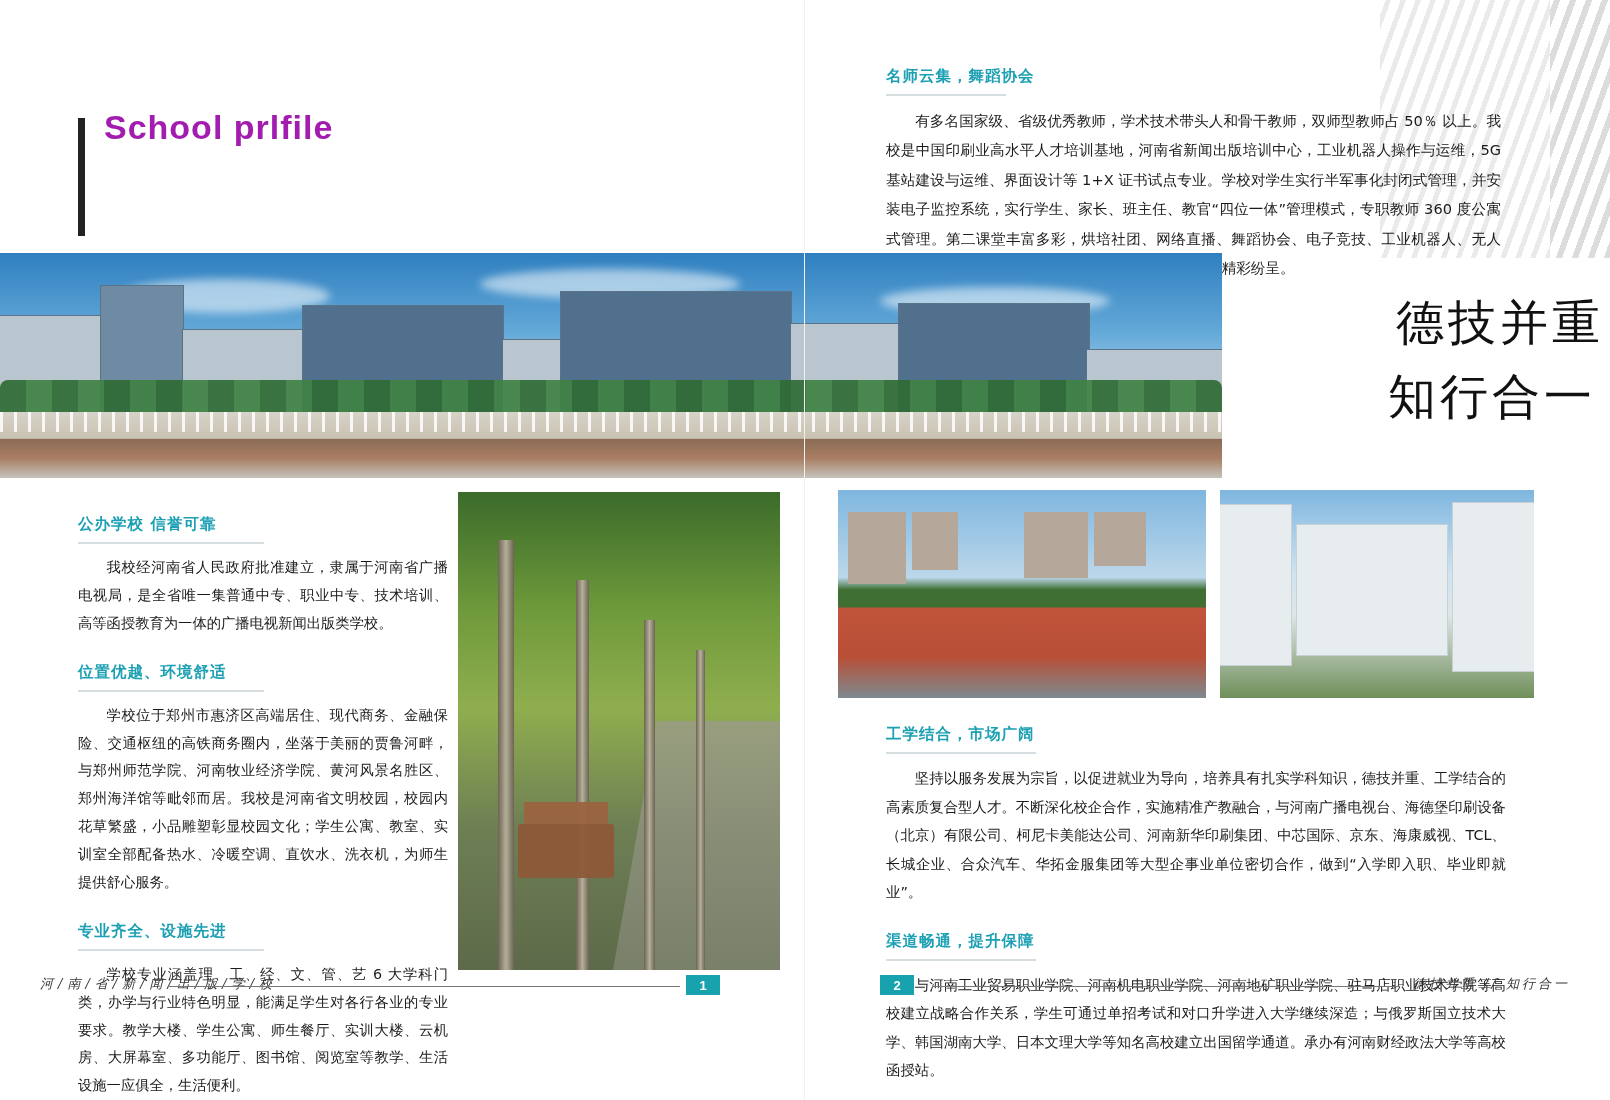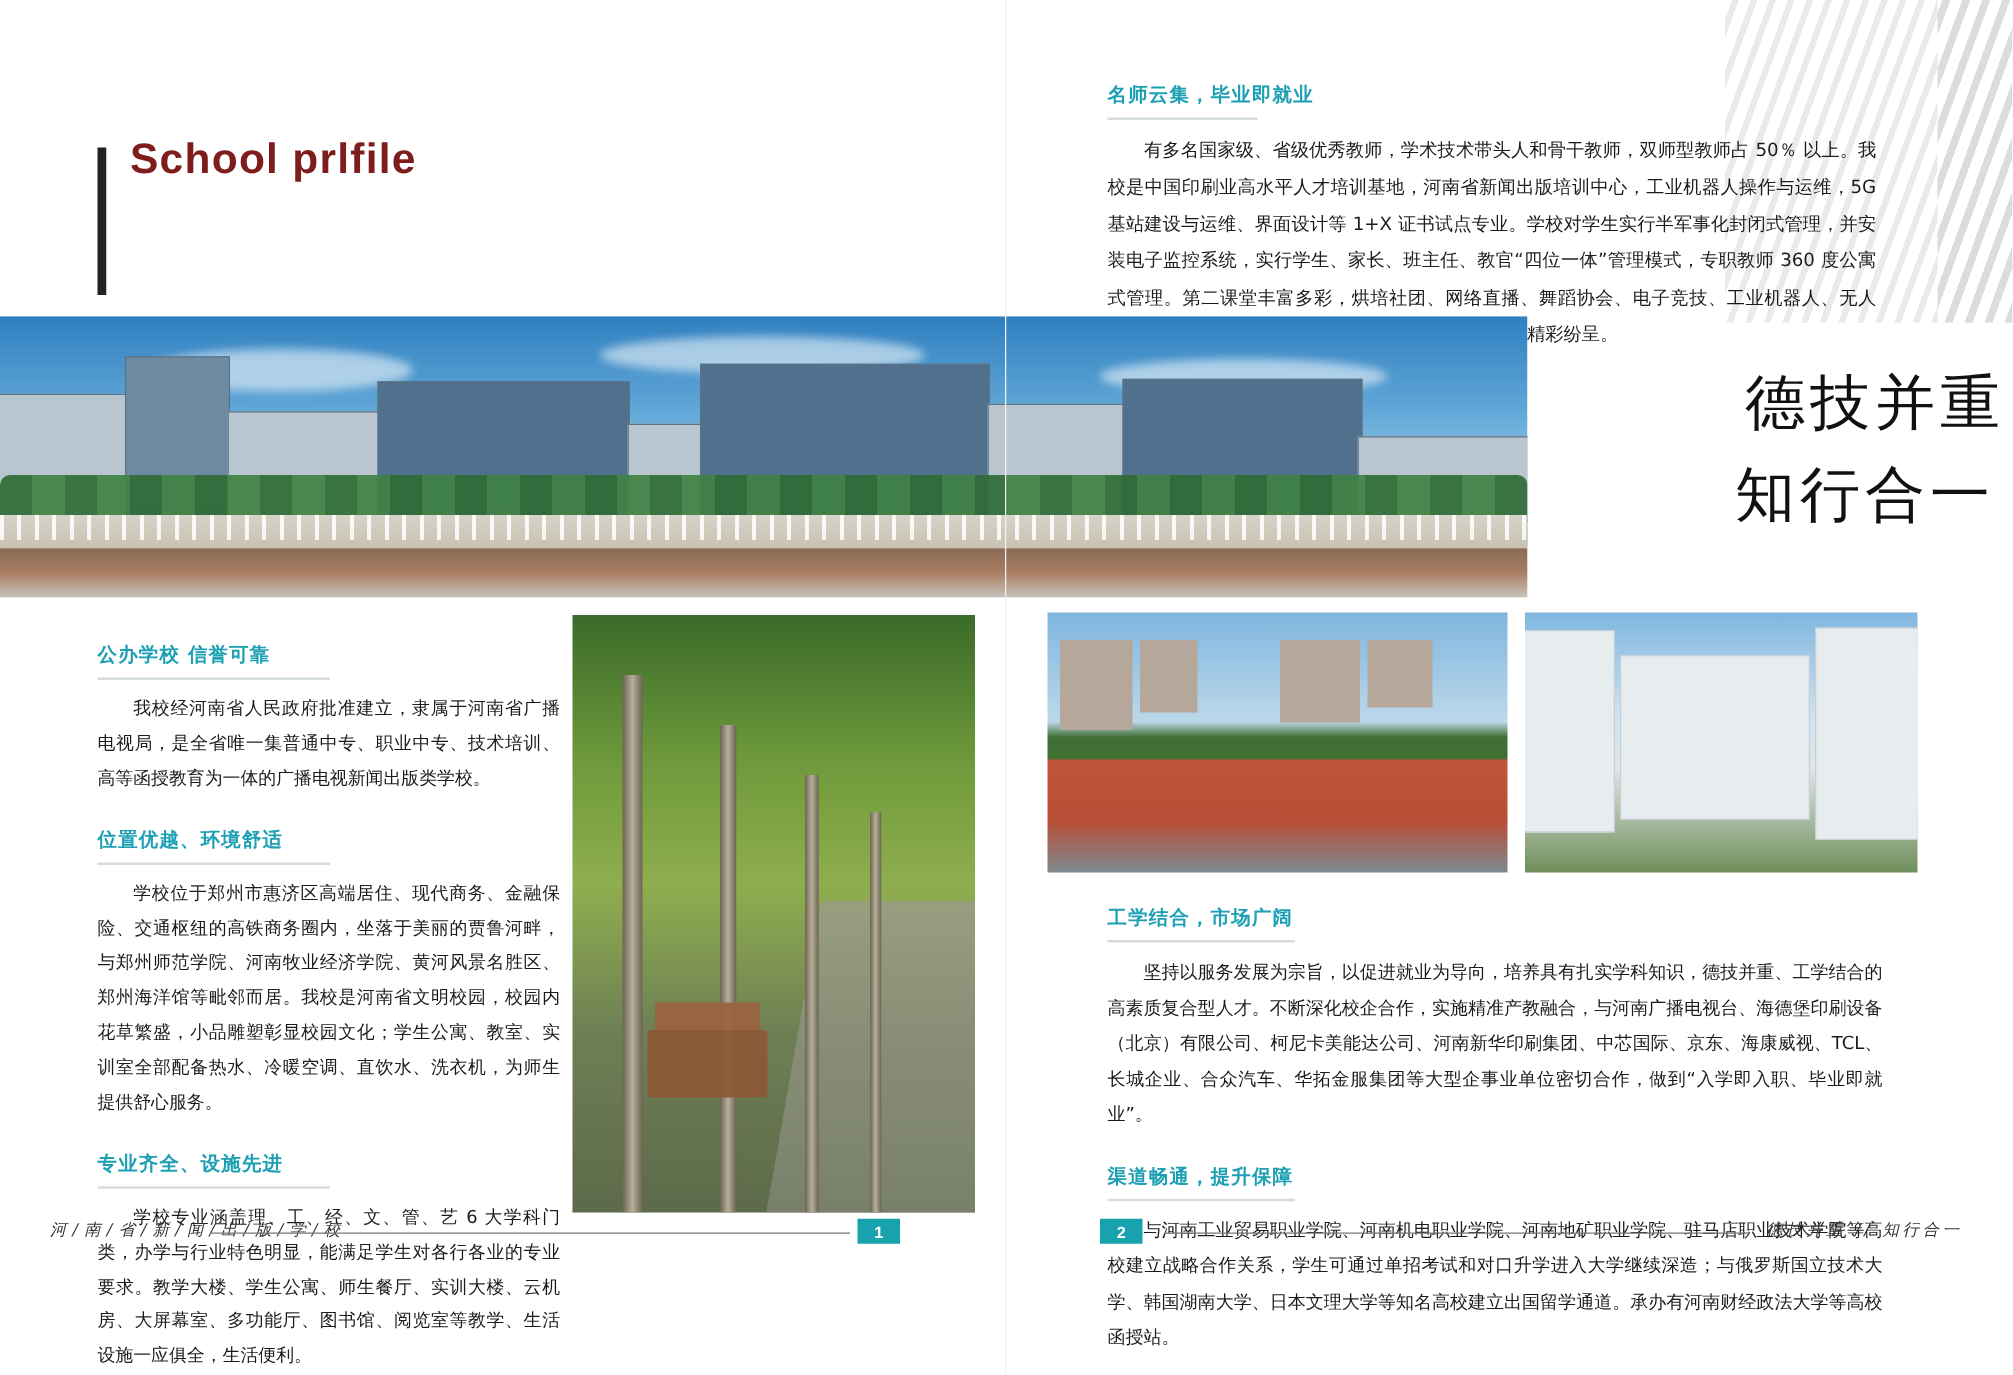--- a/index.html
+++ b/index.html
@@ -27,21 +27,21 @@
       -70deg,
       #dcdcdc 0px,#dcdcdc 6px,
       #ffffff 6px,#ffffff 15px);
   }
 
   
   .title-block{position:absolute;left:78px;top:108px;width:420px;}
   .title-bar{position:absolute;left:0;top:10px;width:7px;height:118px;background:#222;}
   .title-en{
     margin-left:26px;
-    font-size:34px;font-weight:bold;color:#7f1d1d;letter-spacing:1px;
+    font-size:34px;font-weight:bold;color:#a21caf;letter-spacing:1px;
     font-family:"Liberation Sans",sans-serif;
   }
   .title-cn-row{display:flex;align-items:center;margin-left:26px;margin-top:10px;}
   .title-cn{
     font-size:40px;font-weight:bold;color:#111;letter-spacing:6px;
     font-family:"DejaVu Sans",sans-serif;
   }
   .chev{margin-left:16px;color:#127d9e;font-size:30px;letter-spacing:-4px;font-weight:bold;}
 
   
@@ -160,21 +160,21 @@
 
   <div class="stripes"></div>
   <div class="stripes-right"></div>
 
   <div class="title-block">
     <div class="title-bar"></div>
     <div class="title-en">School  prlfile</div>
   </div>
 
   <div class="tr-article">
-    <div class="sub-head">名师云集，毕业即就业</div>
+    <div class="sub-head">名师云集，舞蹈协会</div>
     <div class="head-rule"></div>
     <div class="para">有多名国家级、省级优秀教师，学术技术带头人和骨干教师，双师型教师占 50％ 以上。我校是中国印刷业高水平人才培训基地，河南省新闻出版培训中心，工业机器人操作与运维，5G 基站建设与运维、界面设计等 1+X 证书试点专业。学校对学生实行半军事化封闭式管理，并安装电子监控系统，实行学生、家长、班主任、教官“四位一体”管理模式，专职教师 360 度公寓式管理。第二课堂丰富多彩，烘培社团、网络直播、舞蹈协会、电子竞技、工业机器人、无人机、播音与主持、电商直播、新能源汽车等学生社团精彩纷呈。</div>
   </div>
 
   <div class="pano">
     <div class="pano-sky"></div>
     <div class="cloud" style="left:120px;top:26px;width:210px;height:34px;"></div>
     <div class="cloud" style="left:480px;top:16px;width:260px;height:30px;"></div>
     <div class="cloud" style="left:880px;top:34px;width:230px;height:28px;"></div>
 

